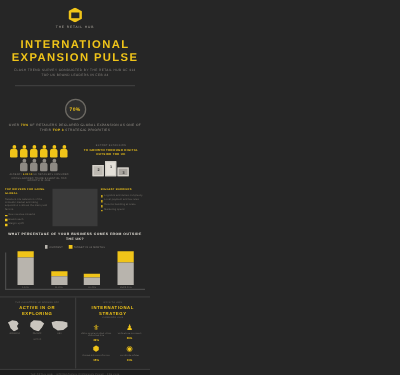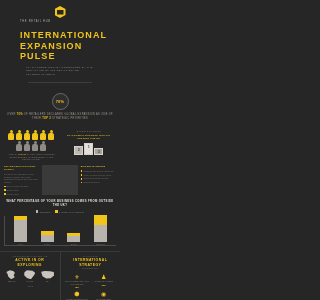--- a/index.html
+++ b/index.html
@@ -7,21 +7,21 @@
   body {
     background:#262626;
     font-family:"Liberation Sans", sans-serif;
     color:#d8d4cc;
     overflow:hidden;
     position:relative;
   }
   .page { width:120px; height:300px; position:relative; display:flex; flex-direction:column; }
 
   
-  .header { background:#262626; padding:6px 20px 5px; text-align:left; }
+  .header { background:#262626; padding:6px 4px 5px; text-align:center; }
   .logo-mark {
     width:11px; height:12px; margin:0 auto 2px;
     background:#f0c419;
     clip-path:polygon(50% 0%, 100% 25%, 100% 75%, 50% 100%, 0% 75%, 0% 25%);
     position:relative;
   }
   .logo-mark i {
     position:absolute; left:2px; top:3.5px; width:7px; height:5px;
     background:#262626;
     clip-path:polygon(0 0, 100% 0, 100% 100%, 0 100%);

